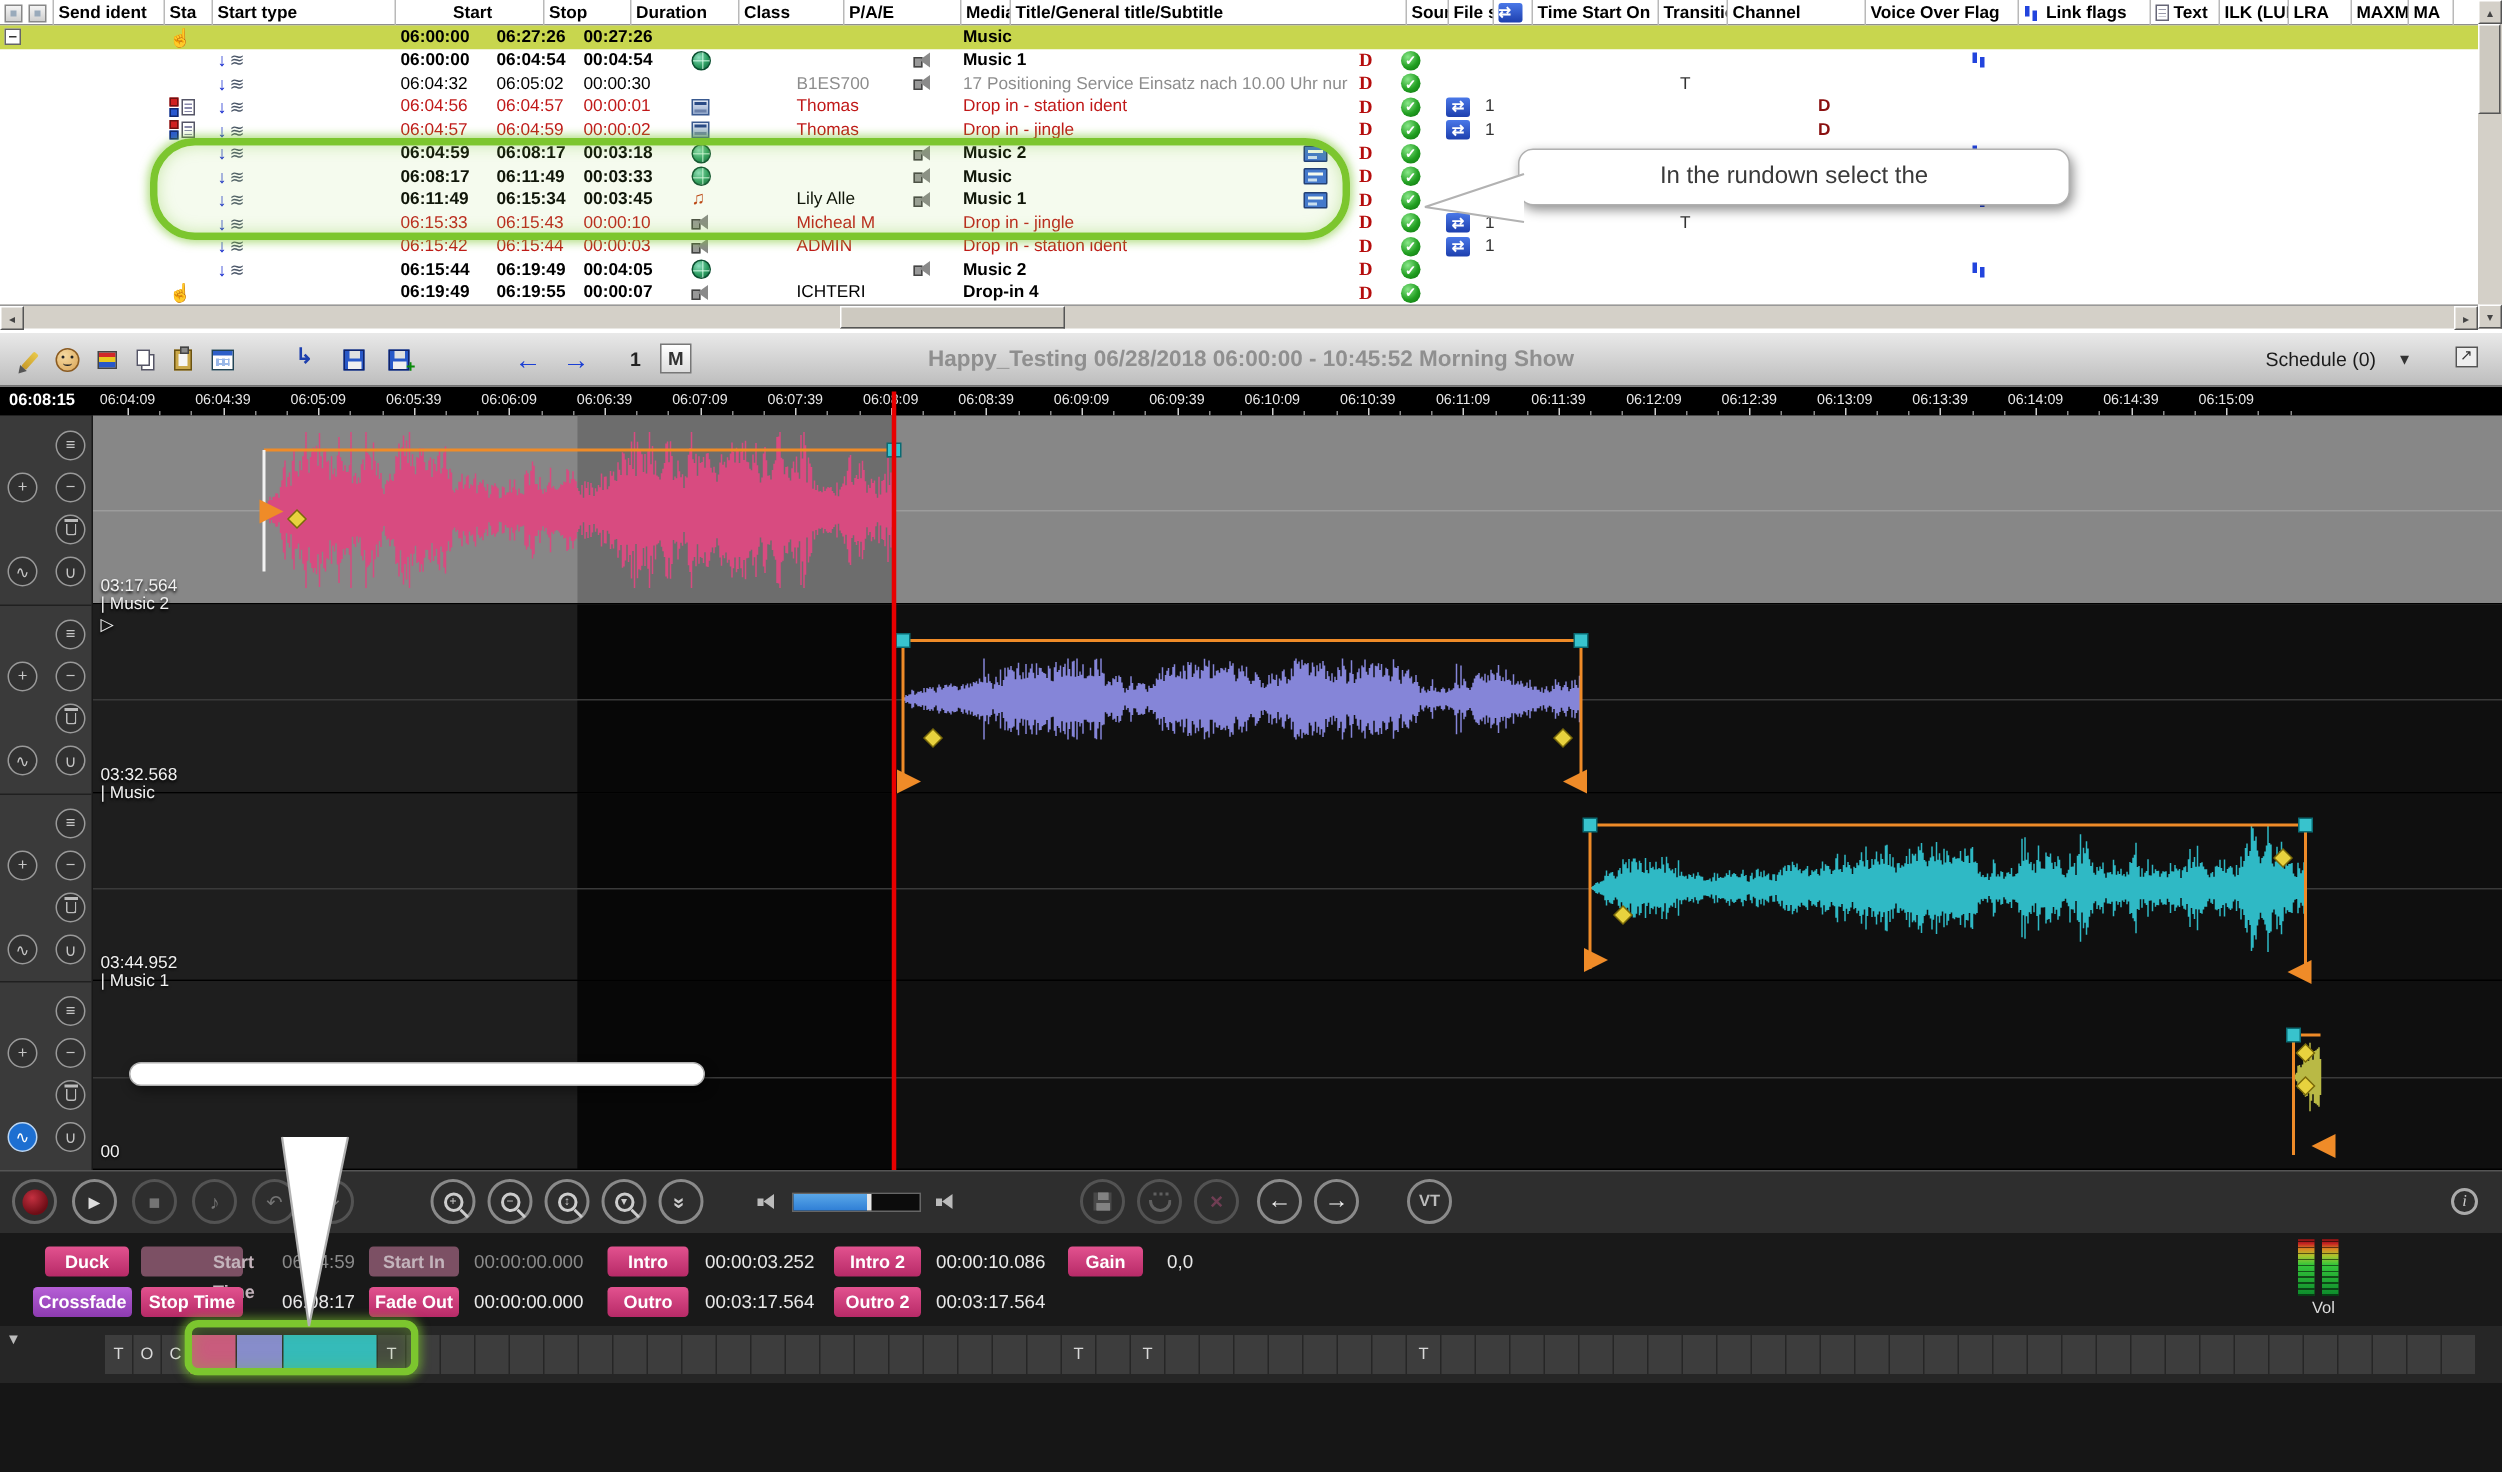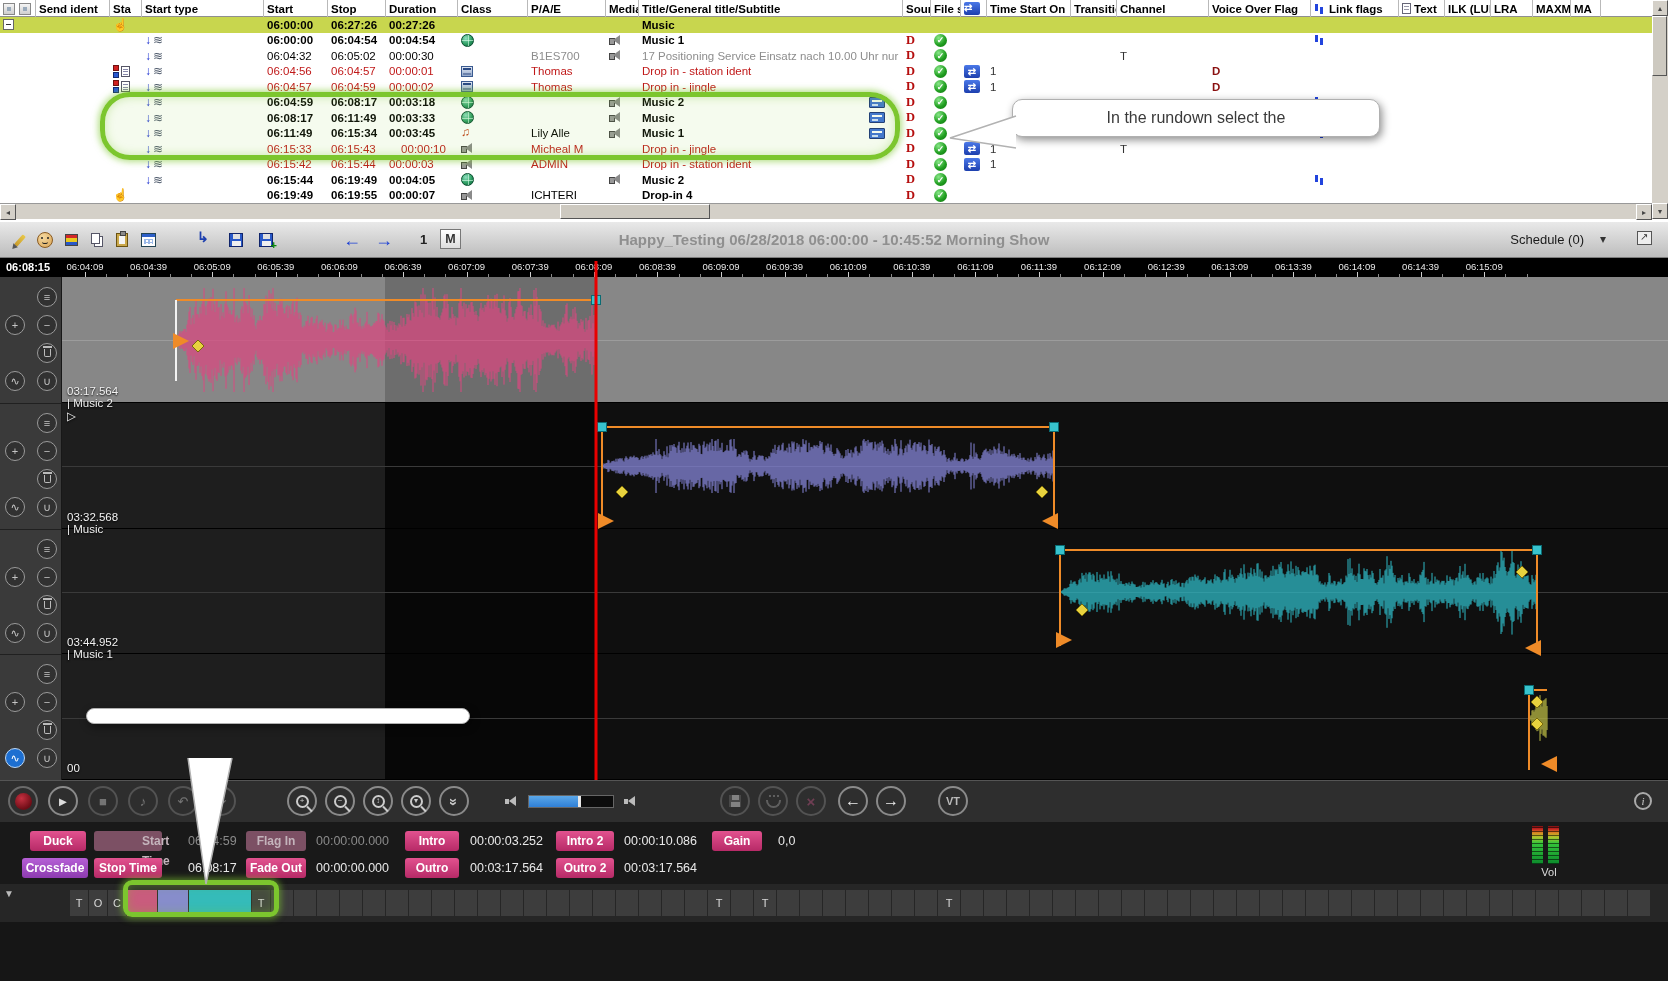--- a/index.html
+++ b/index.html
@@ -172,21 +172,21 @@
         </div>
         <div class="hcell" style="width: 74px;">
           <span class="hlabel">Send ident</span>
         </div>
         <div class="hcell" style="width: 32px;">
           <span class="hlabel">Sta</span>
         </div>
         <div class="hcell" style="width: 122px;">
           <span class="hlabel">Start type</span>
         </div>
-        <div class="hcell" style="width: 64px;">
+        <div class="hcell" style="width: 64px; margin-left: 35px;">
           <span class="hlabel">Start</span>
         </div>
         <div class="hcell" style="width: 58px;">
           <span class="hlabel">Stop</span>
         </div>
         <div class="hcell" style="width: 72px;">
           <span class="hlabel">Duration</span>
         </div>
         <div class="hcell" style="width: 70px;">
           <span class="hlabel">Class</span>
@@ -642,21 +642,21 @@
           <div class="tcell" style="width: 122px;">
             <span class="darr">↓</span>
             <span class="waves">≋</span>
           </div>
           <div class="tcell" style="width: 64px;">
             <span class="red">06:15:33</span>
           </div>
           <div class="tcell" style="width: 58px;">
             <span class="red">06:15:43</span>
           </div>
-          <div class="tcell" style="width: 72px; justify-content: center;">
+          <div class="tcell" style="width: 72px;">
             <span class="red">00:00:10</span>
           </div>
           <div class="tcell" style="width: 70px;">
             <span class="ic ic-speaker"></span>
           </div>
           <div class="tcell" style="width: 78px;">
             <span class="red">Micheal M</span>
           </div>
           <div class="tcell" style="width: 33px;"></div>
           <div class="tcell" style="width: 264px;">
@@ -1183,21 +1183,21 @@
       </div>
       <div class="tpbtn" style="left: 938px;">
         <span class="vtt">VT</span>
       </div>
     </div>
 
   <div id="params">
       <div class="pbtn on" style="left: 30px; top: 9px; width: 56px;">Duck</div>
       <div class="pbtn dim" style="left: 94px; top: 9px; width: 68px; padding-left: 48px;">Start Time</div>
       <div class="pval dim" style="left: 188px; top: 9px;">06:04:59</div>
-      <div class="pbtn dim" style="left: 246px; top: 9px; width: 60px;">Flag In</div>
+      <div class="pbtn dim" style="left: 246px; top: 9px; width: 60px;">Start In</div>
       <div class="pval dim" style="left: 316px; top: 9px;">00:00:00.000</div>
       <div class="pbtn on" style="left: 405px; top: 9px; width: 54px;">Intro</div>
       <div class="pval" style="left: 470px; top: 9px;">00:00:03.252</div>
       <div class="pbtn on" style="left: 556px; top: 9px; width: 58px;">Intro 2</div>
       <div class="pval" style="left: 624px; top: 9px;">00:00:10.086</div>
       <div class="pbtn on" style="left: 712px; top: 9px; width: 50px;">Gain</div>
       <div class="pval" style="left: 778px; top: 9px;">0,0</div>
       <div class="pbtn purple" style="left: 22px; top: 36px; width: 66px;">Crossfade</div>
       <div class="pbtn on" style="left: 94px; top: 36px; width: 68px;">Stop Time</div>
       <div class="pval" style="left: 188px; top: 36px;">06:08:17</div>

